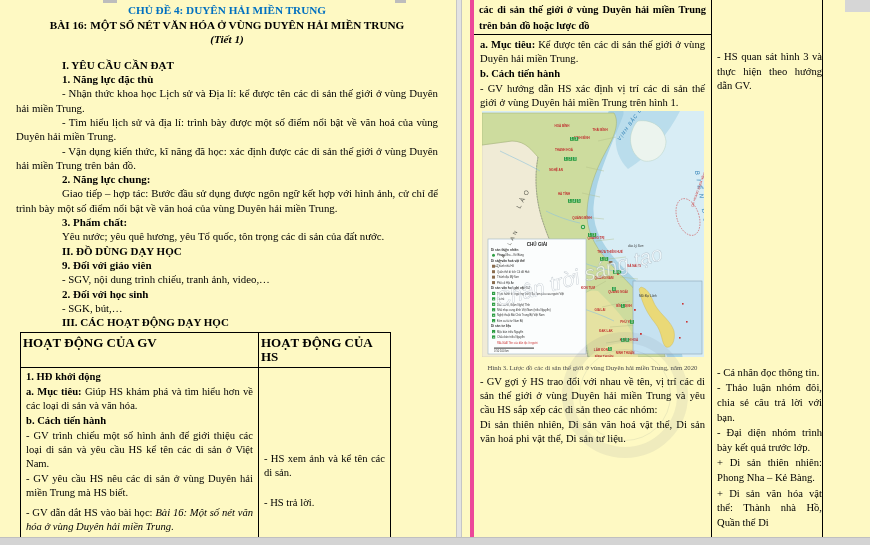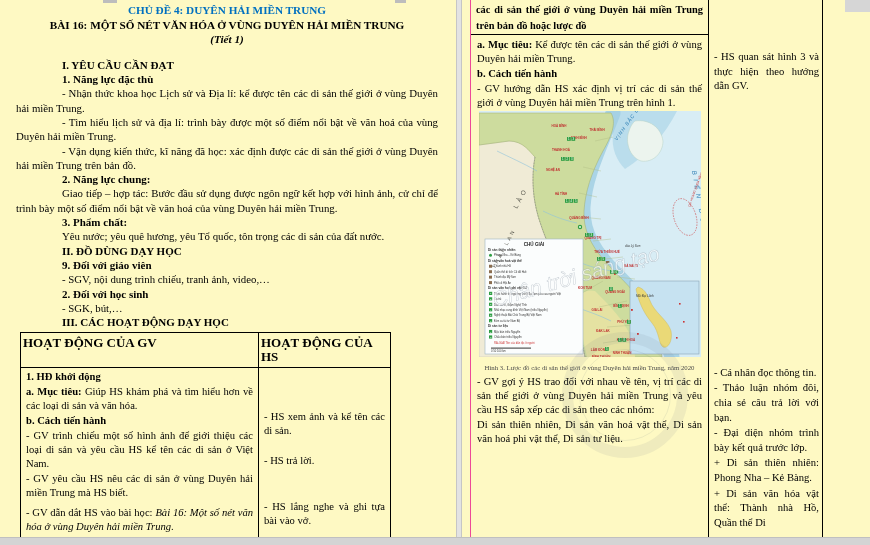--- a/index.html
+++ b/index.html
@@ -25,23 +25,23 @@
   .flow{margin-top:11px;}
   .h{font-weight:bold;font-size:11px;line-height:14.3px;margin:0;text-indent:46px;}
   .p{font-size:10.8px;line-height:14.3px;margin:0;text-indent:46px;text-align:justify;}
   
   table.doc{border-collapse:collapse;margin-left:4px;margin-top:3px;width:370px;table-layout:fixed;}
   table.doc td,table.doc th{border:1px solid #000;vertical-align:top;padding:2px 5px;font-size:10.6px;line-height:14px;}
   table.doc th{font-weight:bold;text-align:left;font-size:13px;padding:3px 2px;}
   .col-gv{width:238px;} .col-hs{width:132px;}
   .tp{margin:0 0 1px 0;text-align:justify;}
   .tp.sp{margin-top:6px;}
-  .hs-i0{margin-top:40px;} .hs-i1{margin-top:16px;} .hs-i2{margin-top:32px;}
-  
-  #rtable{position:absolute;left:8px;top:0;width:353px;height:545px;border-left:1px solid #ec4899;border-right:1px solid #000;box-sizing:border-box;}
+  .hs-i0{margin-top:82px;} .hs-i1{margin-top:16px;} .hs-i2{margin-top:32px;}
+  
+  #rtable{position:absolute;left:8px;top:0;width:353px;height:545px;border-left:4px solid #ec4899;border-right:1px solid #000;box-sizing:border-box;}
   #rt-divider{position:absolute;top:0;left:237px;width:1px;height:545px;background:#000;}
   #rt-gv{position:absolute;left:0;top:0;width:237px;box-sizing:border-box;}
   #rt-heading{box-sizing:border-box;width:237px;min-height:34px;border-bottom:1px solid #000;padding:2px 5px 1px 5px;
               font-weight:bold;font-size:10.4px;line-height:15.5px;text-align:justify;}
   #rt-gv-body{padding:3px 6px 0 6px;font-size:10.6px;line-height:14px;}
   #rt-hs{position:absolute;left:238px;top:0;width:115px;box-sizing:border-box;padding:0 5px;font-size:10.6px;line-height:14.6px;}
   .rp{margin:0 0 1px 0;text-align:justify;}
   .hs-top{margin-top:50px;}
   .hs-gap{margin-top:272px;}
   

